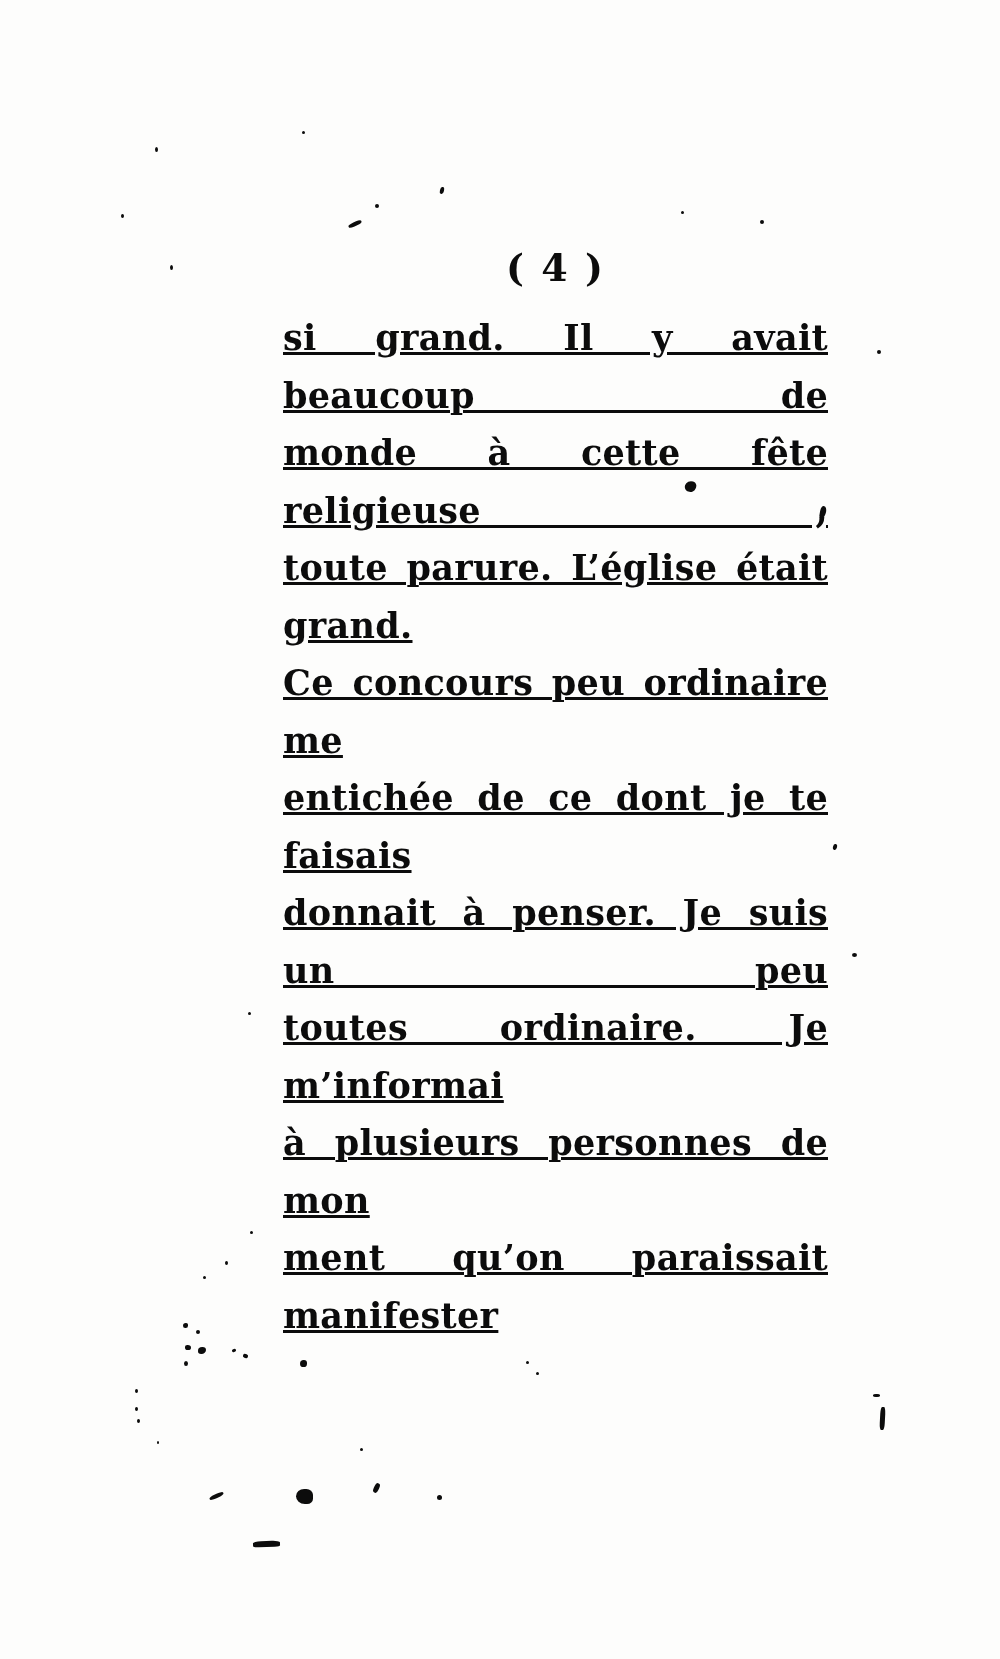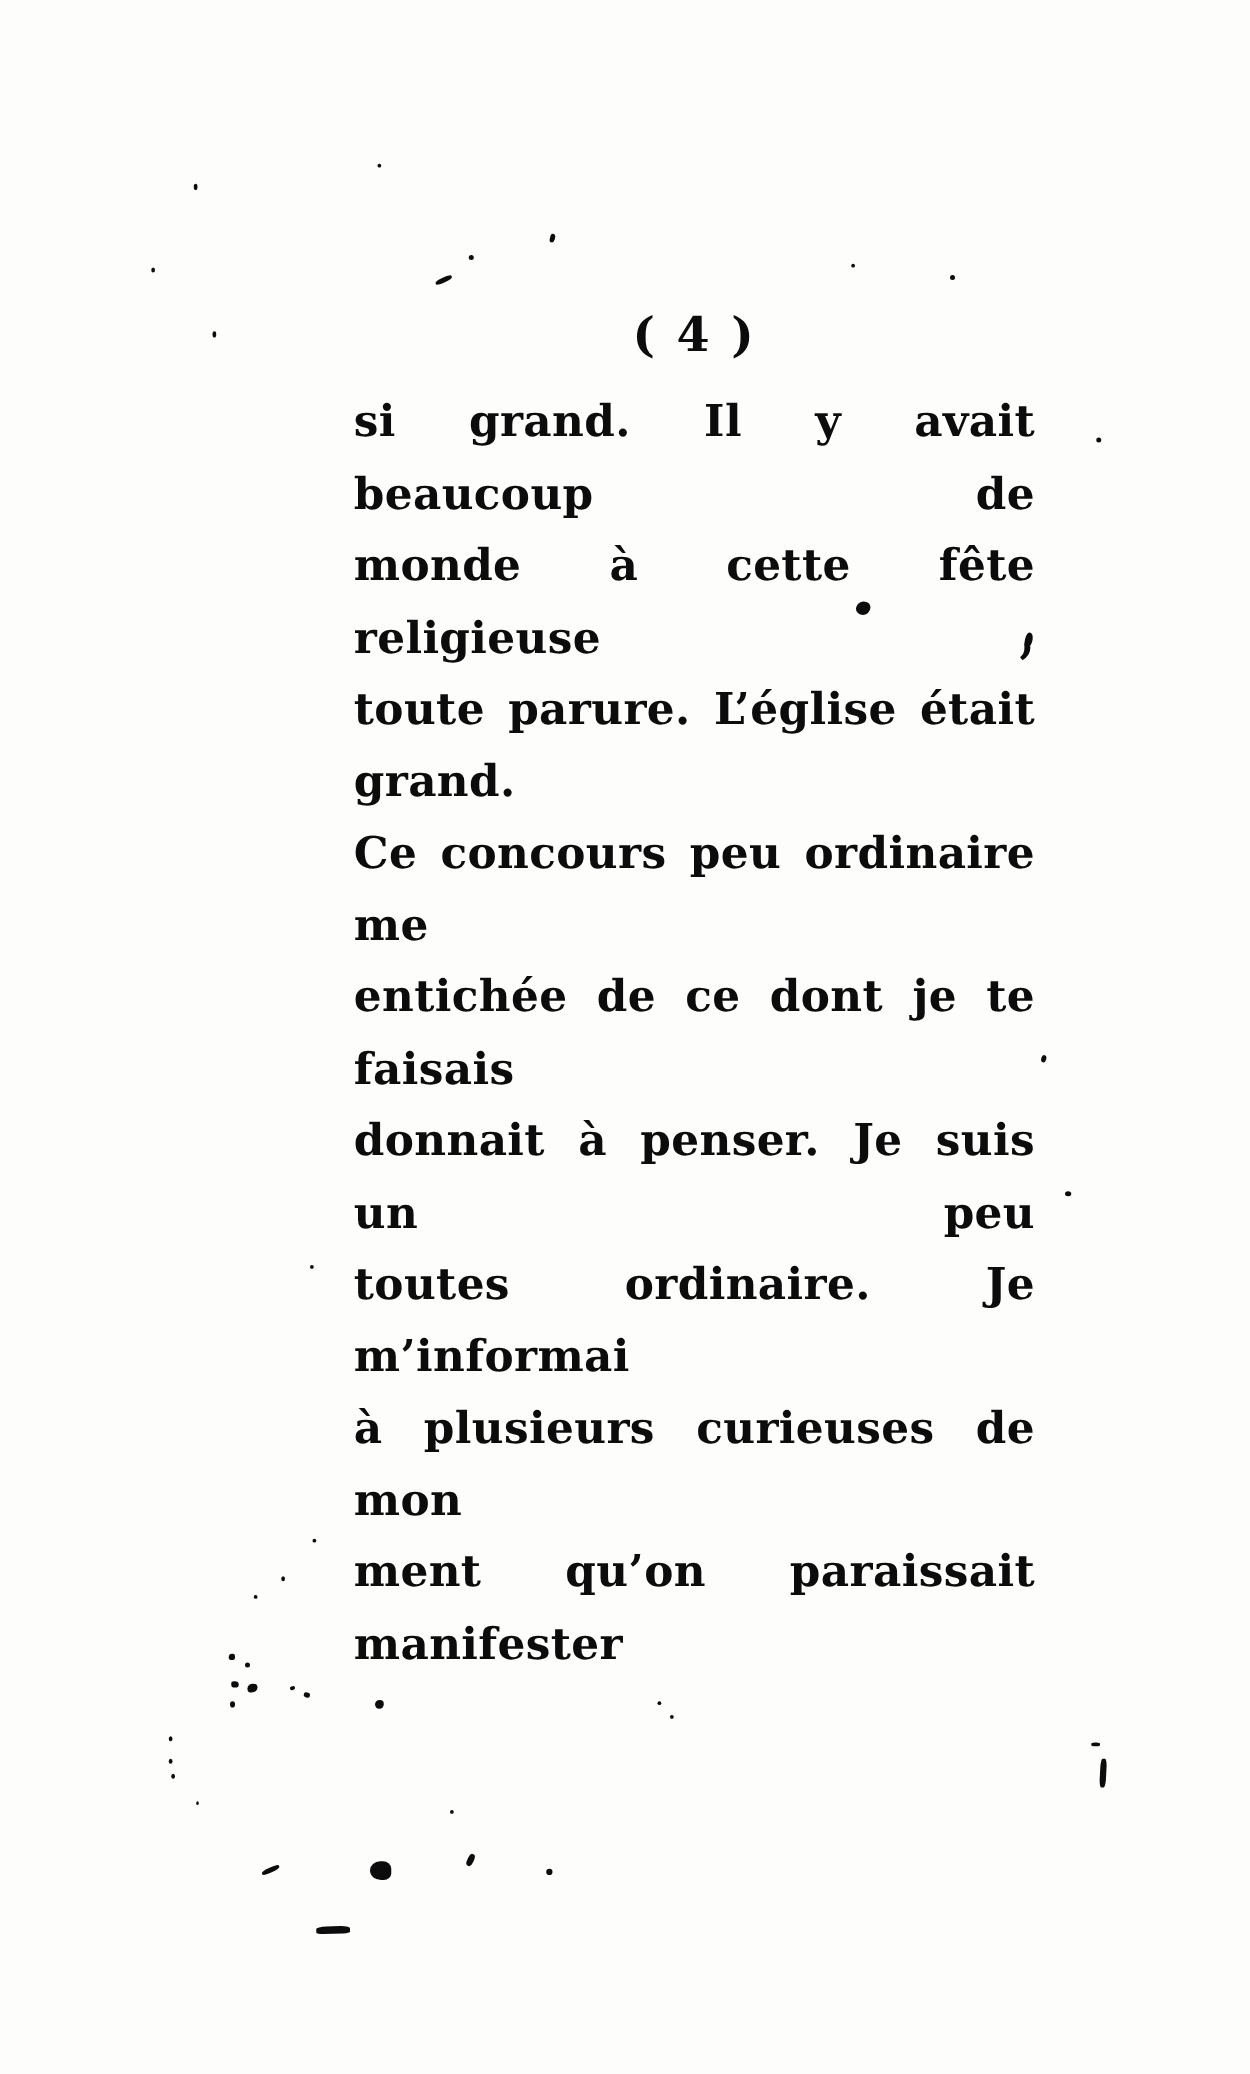--- a/index.html
+++ b/index.html
@@ -37,20 +37,21 @@
     width:545px;
     font-size:35px;
     font-weight:bold;
     line-height:57.5px;
     letter-spacing:0.3px;
     text-align:justify;
     text-align-last:justify;
     -moz-text-align-last:justify;
     color:var(--ink);
     white-space:normal;
+    text-decoration:underline;
   }
   .speck{
     position:absolute;
     background:var(--ink);
   }
 </style>
 </head>
 <body>
 
 <div class="paper">
@@ -58,21 +59,21 @@
   <div class="page-number">( 4 )</div>
 
   <div class="text-block">
     <div class="line">si grand. Il y avait beaucoup de</div>
     <div class="line">monde à cette fête religieuse ,</div>
     <div class="line">toute parure. L’église était grand.</div>
     <div class="line">Ce concours peu ordinaire me</div>
     <div class="line">entichée de ce dont je te faisais</div>
     <div class="line">donnait à penser. Je suis un peu</div>
     <div class="line">toutes ordinaire. Je m’informai</div>
-    <div class="line">à plusieurs curieuses de mon</div>
+    <div class="line">à plusieurs personnes de mon</div>
     <div class="line">ment qu’on paraissait manifester</div>
 
   </div>
 
   <div id="artifacts">
       <div class="speck" style="left: 302px; top: 131px; width: 3px; height: 3px; border-radius: 50%;"></div>
       <div class="speck" style="left: 155px; top: 147px; width: 3px; height: 5px; border-radius: 50%;"></div>
       <div class="speck" style="left: 440px; top: 187px; width: 4px; height: 7px; border-radius: 50% 50% 60% 40%; transform: rotate(12deg);"></div>
       <div class="speck" style="left: 375px; top: 204px; width: 4px; height: 4px; border-radius: 50%;"></div>
       <div class="speck" style="left: 121px; top: 214px; width: 3px; height: 4px; border-radius: 50%;"></div>

